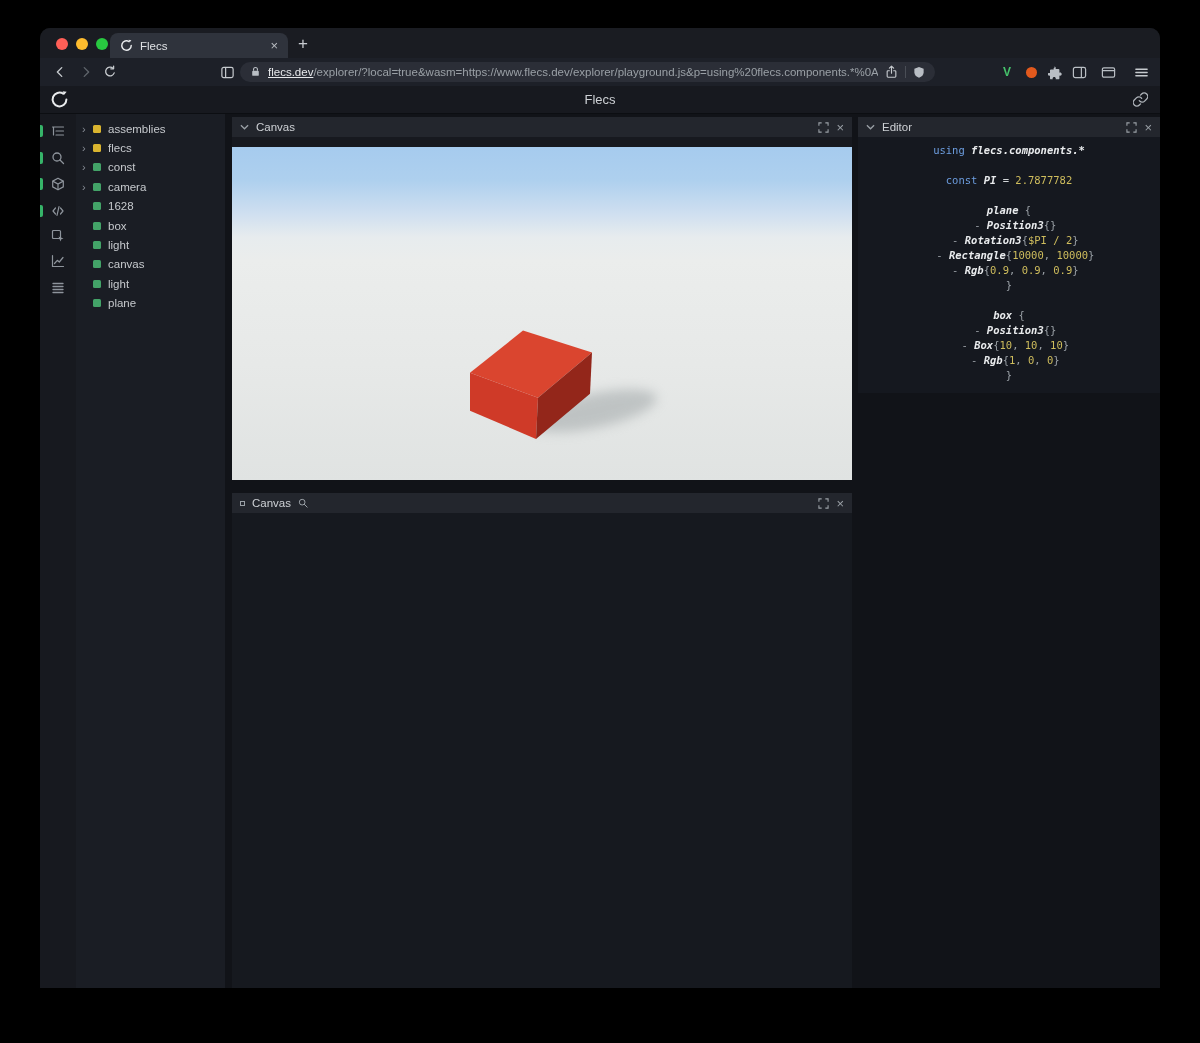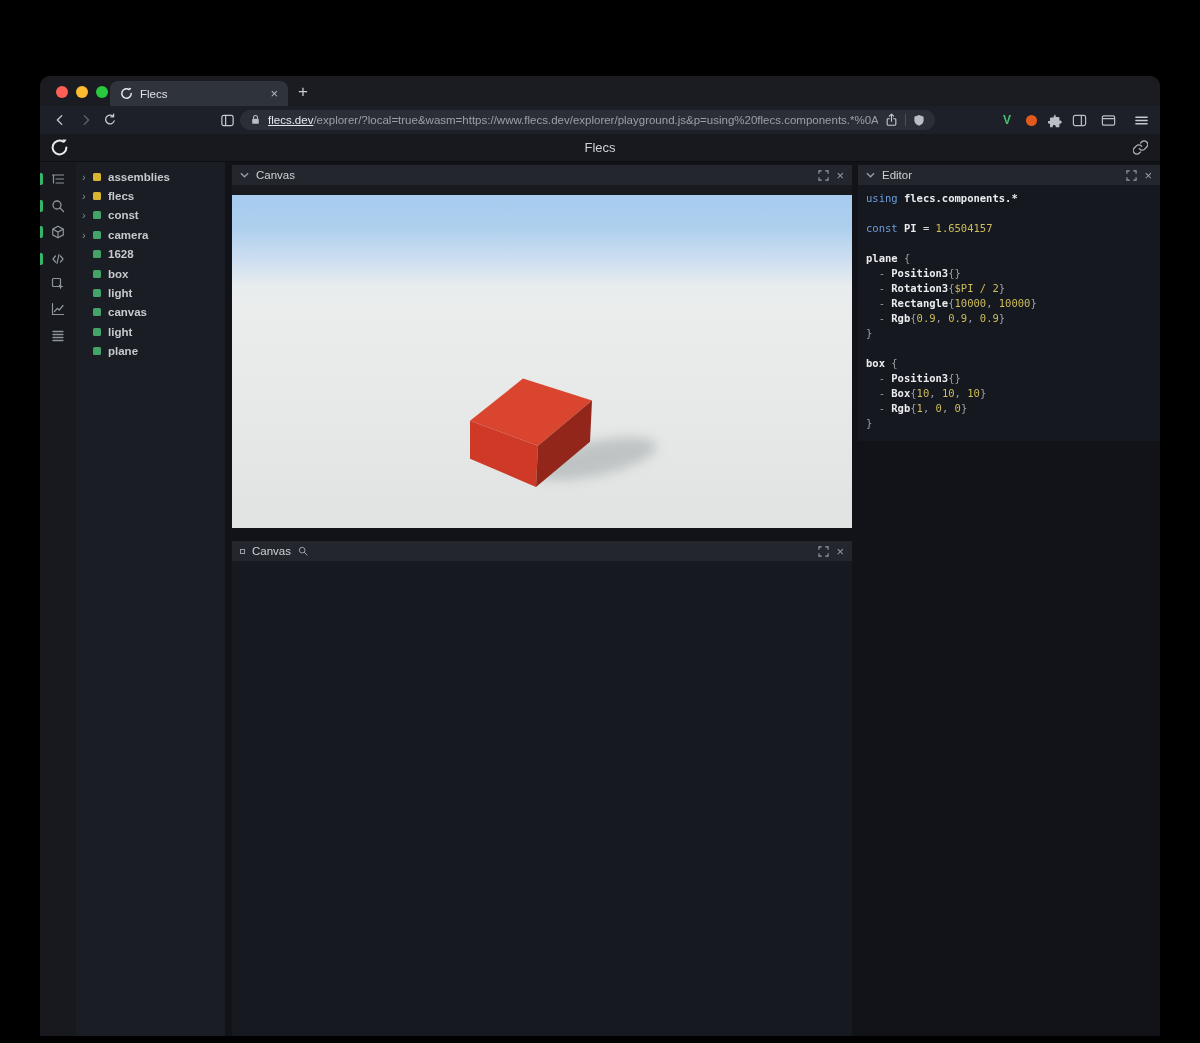--- a/index.html
+++ b/index.html
@@ -1,21 +1,21 @@
 <!DOCTYPE html>
 <html><head>
 <meta charset="utf-8">
 <style>
   * { margin:0; padding:0; box-sizing:border-box; }
   html,body { background:#000; }
   body { width:1200px; height:1043px; position:relative; overflow:hidden;
          font-family:"Liberation Sans", sans-serif; -webkit-font-smoothing:antialiased; }
 
   .window { position:absolute; left:40px; top:28px; width:1120px; height:960px;
-            background:#15171c; border-radius:10px 10px 0 0; overflow:hidden;margin-top:48px; }
+            background:#15171c; border-radius:10px 10px 0 0; overflow:hidden; }
 
   
   .tabbar { position:absolute; top:0; left:0; right:0; height:30px; background:#1a1c22; }
   .traffic-lights { position:absolute; left:16px; top:10px; display:flex; gap:8px; }
   .light { width:12px; height:12px; border-radius:50%; }
   .tab { position:absolute; left:70px; top:5px; width:178px; height:25px; background:#2f333c;
          border-radius:8px 8px 0 0; display:flex; align-items:center; gap:7px; padding:0 10px; }
   .tab-title { flex:1; font-size:11.5px; color:#dfe1e4; white-space:nowrap; overflow:hidden; }
   .tab-close { font-size:13px; color:#b9bdc2; line-height:1; cursor:default; }
   .newtab { position:absolute; left:251px; top:4px; width:24px; height:24px; color:#c8ccd1;
@@ -49,21 +49,21 @@
                align-items:center; justify-content:center; }
   .strip-btn.active::before { content:""; position:absolute; left:0; top:50%; transform:translateY(-50%);
                width:3px; height:12px; background:#36b469; border-radius:0 2px 2px 0; }
 
   .tree-panel { position:absolute; left:36px; top:0; bottom:0; width:149px; background:#1a1d24;
                 padding-top:5px; }
   .tree-row { height:19.4px; display:flex; align-items:center; padding:0 4px 0 6px;
               font-size:11.5px; color:#c6c9cd; cursor:default; }
   .tree-chevron { width:11px; font-size:11px; color:#878d95; flex:none; }
   .tree-square { width:8px; height:8px; border-radius:1.5px; margin-right:7px; flex:none; }
-  .tree-label { white-space:nowrap;font-weight:bold; }
+  .tree-label { white-space:nowrap; }
 
   .main-area { position:absolute; left:185px; top:0; right:0; bottom:0; background:#111318; }
 
   .panel-header { height:20px; background:#23262d; display:flex; align-items:center; gap:7px;
                   padding:0 8px; font-size:11.5px; color:#ced1d5; }
   .panel-spacer { flex:1; }
   .panel-icon { display:flex; align-items:center; justify-content:center; }
   .panel-close { font-size:13px; color:#9aa0a6; line-height:1; }
 
   .canvas-panel { position:absolute; left:7px; top:3px; width:620px; }
@@ -71,26 +71,26 @@
   .scene { position:absolute; left:0; right:0; top:10px; bottom:0;
            background:linear-gradient(180deg,#a6cbee 0%,#aed0ee 10%,#cfdff0 20%,#e7ecee 27%,
                                               #ebedec 34%,#e7e9e8 65%,#e0e3e2 100%); }
   .scene svg { position:absolute; left:0; top:0; width:100%; height:100%; }
 
   .search-panel { position:absolute; left:7px; top:379px; bottom:0; width:620px;
                   display:flex; flex-direction:column; }
   .search-body { flex:1; background:#16191f; }
   .mini-square { width:5px; height:5px; border:1px solid #9aa0a6; flex:none; }
 
-  .editor-panel { position:absolute; left:633px; top:3px; width:302px; }
+  .editor-panel { position:absolute; left:633px; top:3px; width:302px;text-align:center; }
   .editor-code { background:#15181f; padding:6px 8px 10px;
                  font-family:"DejaVu Sans Mono", monospace; font-size:10.5px; line-height:15px; }
   .code-line { white-space:pre; }
   .tok-kw   { color:#6d9ee0; }
-  .tok-id   { color:#e9ebed; font-weight:bold; }
+  .tok-id   { color:#e9ebed; font-weight:bold;font-style:italic; }
   .tok-num  { color:#cfbd5d; }
   .tok-punc { color:#9aa0a6; }
   .tok-plain{ color:#d3d6d9; }
 
   svg { display:block; }
 </style>
 </head>
 <body>
 
 <div class="window">
@@ -371,21 +371,21 @@
           <span class="panel-icon">
             <svg width="11" height="11" viewBox="0 0 12 12">
                 <path d="M1 4V1h3M8 1h3v3M11 8v3H8M4 11H1V8" fill="none" stroke="#9aa0a6" stroke-width="1.2"></path>
               </svg>
           </span>
           <span class="panel-close">×</span>
         </div>
         <div class="editor-code">
             <div class="code-line"><span class="tok-kw">using</span><span class="tok-plain"> </span><span class="tok-id">flecs.components.*</span></div>
             <div class="code-line">&nbsp;</div>
-            <div class="code-line"><span class="tok-kw">const</span><span class="tok-plain"> </span><span class="tok-id">PI</span><span class="tok-plain"> = </span><span class="tok-num">1.6504157</span></div>
+            <div class="code-line"><span class="tok-kw">const</span><span class="tok-plain"> </span><span class="tok-id">PI</span><span class="tok-plain"> = </span><span class="tok-num">2.7877782</span></div>
             <div class="code-line">&nbsp;</div>
             <div class="code-line"><span class="tok-id">plane</span><span class="tok-plain"> </span><span class="tok-punc">{</span></div>
             <div class="code-line"><span class="tok-punc">  - </span><span class="tok-id">Position3</span><span class="tok-punc">{}</span></div>
             <div class="code-line"><span class="tok-punc">  - </span><span class="tok-id">Rotation3</span><span class="tok-punc">{</span><span class="tok-num">$PI / 2</span><span class="tok-punc">}</span></div>
             <div class="code-line"><span class="tok-punc">  - </span><span class="tok-id">Rectangle</span><span class="tok-punc">{</span><span class="tok-num">10000</span><span class="tok-punc">, </span><span class="tok-num">10000</span><span class="tok-punc">}</span></div>
             <div class="code-line"><span class="tok-punc">  - </span><span class="tok-id">Rgb</span><span class="tok-punc">{</span><span class="tok-num">0.9</span><span class="tok-punc">, </span><span class="tok-num">0.9</span><span class="tok-punc">, </span><span class="tok-num">0.9</span><span class="tok-punc">}</span></div>
             <div class="code-line"><span class="tok-punc">}</span></div>
             <div class="code-line">&nbsp;</div>
             <div class="code-line"><span class="tok-id">box</span><span class="tok-plain"> </span><span class="tok-punc">{</span></div>
             <div class="code-line"><span class="tok-punc">  - </span><span class="tok-id">Position3</span><span class="tok-punc">{}</span></div>

